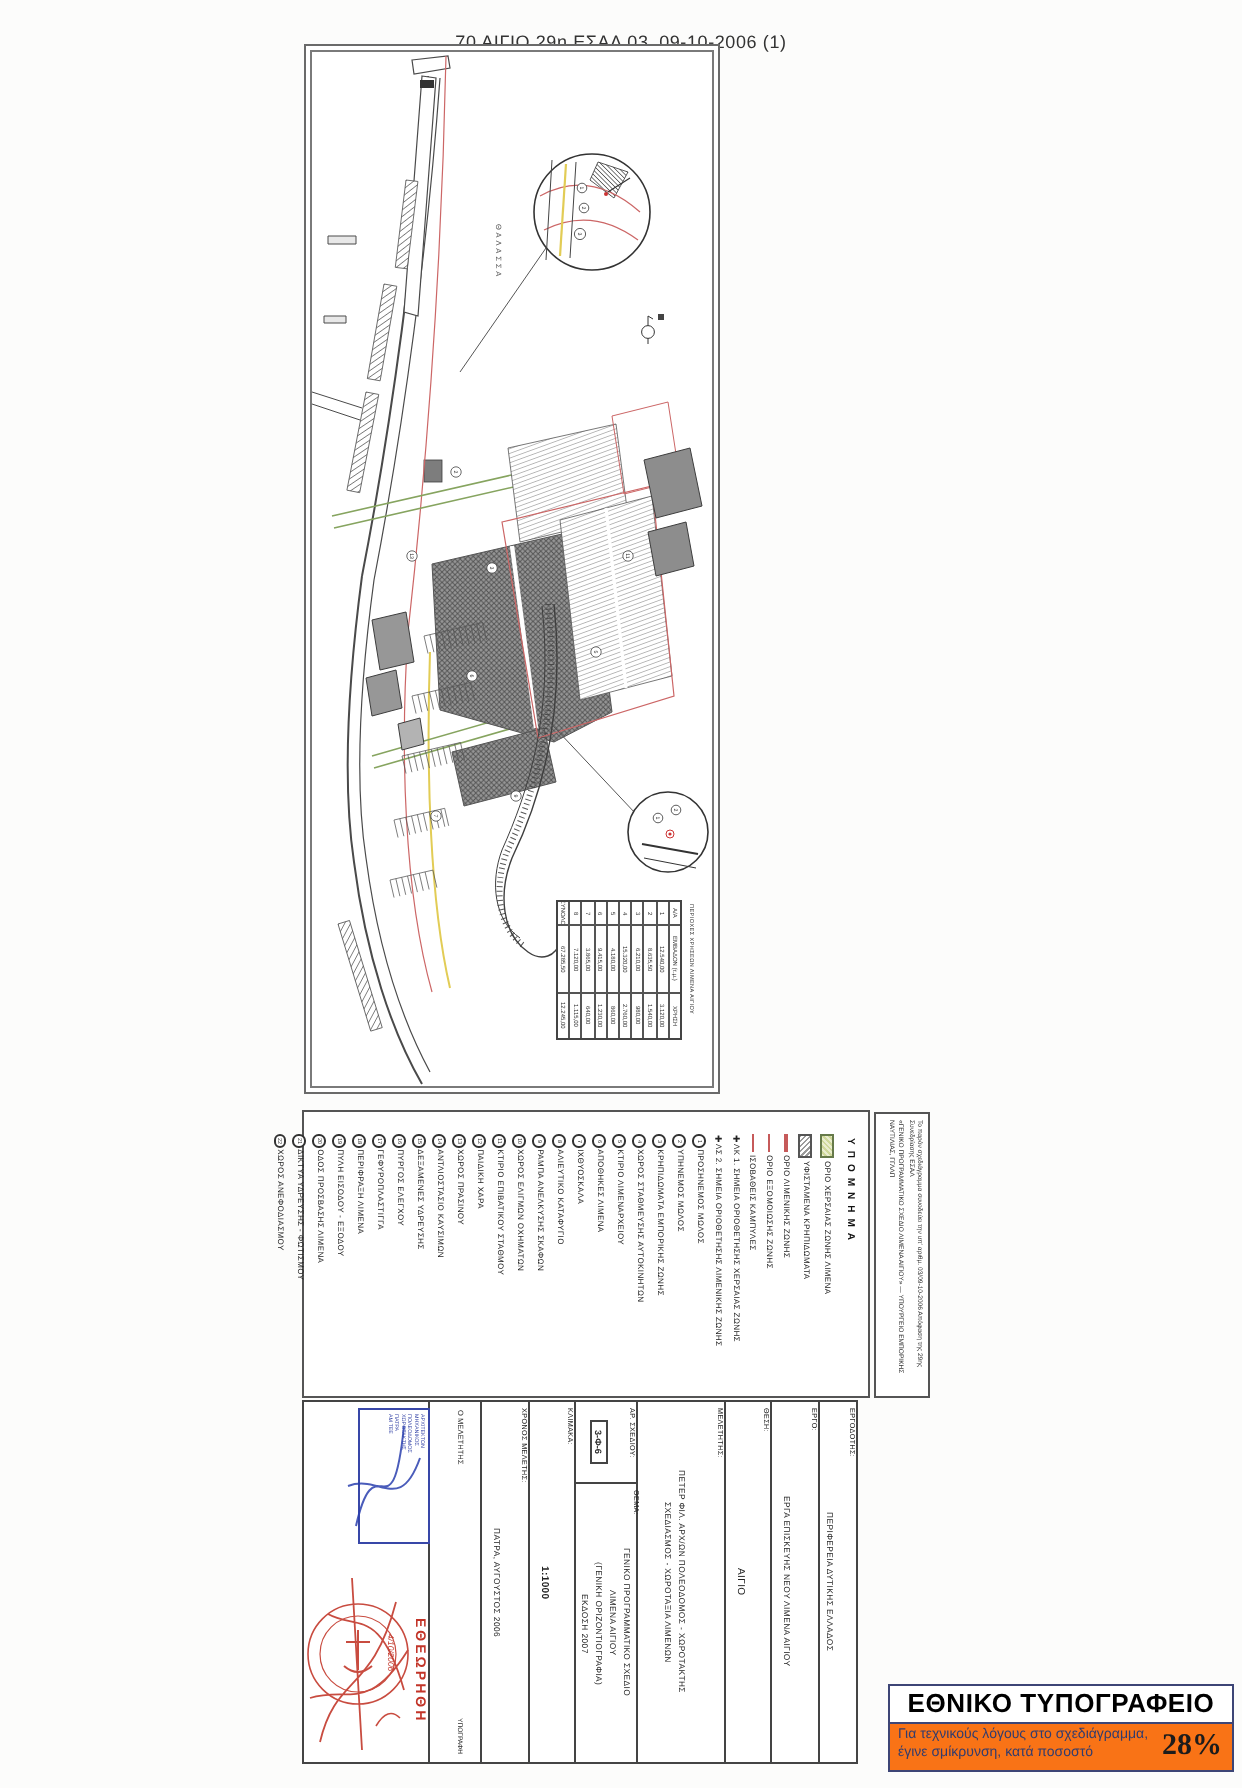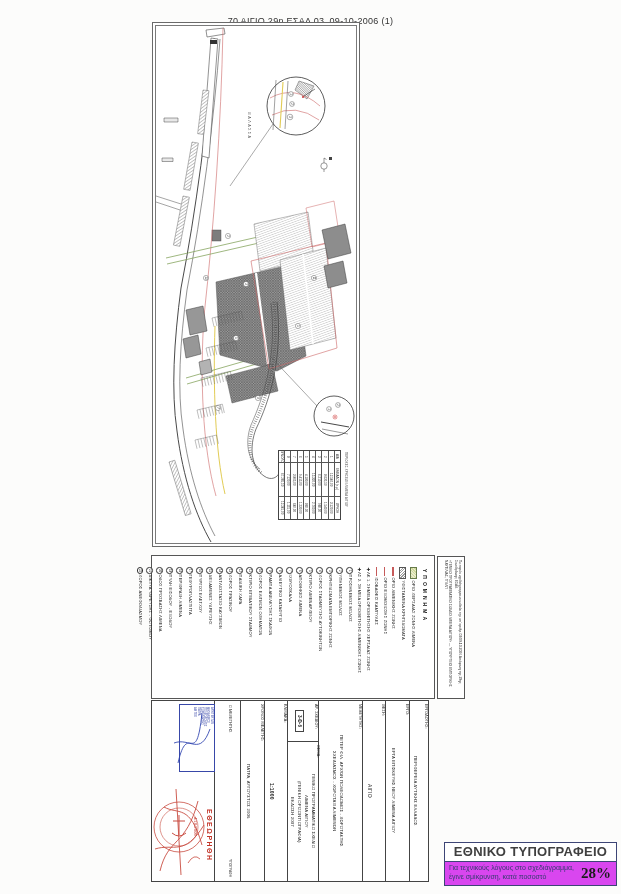--- a/index.html
+++ b/index.html
@@ -58,23 +58,23 @@
   #cell-sign{width:62px;display:block;}
   #approved-label{right:1px;top:108px;font-size:7px;font-weight:bold;color:#c23428;letter-spacing:1.5px;}
   #approved-date{left:41px;top:116px;font-size:4.2px;font-style:italic;color:#c23428;}
   #blue-stamp{left:27px;top:3px;width:34px;height:66px;border:1px solid #3847a8;}
   #blue-stamp-flow{position:absolute;inset:0;padding:1.5px;writing-mode:vertical-rl;font-size:2.7px;
                    line-height:1.2;color:#3847a8;}
   #meletitis-label{top:4px;right:8px;font-size:3.8px;}
   #ypografi-label{bottom:4px;right:8px;font-size:3.3px;}
   
   #printer{left:444px;top:842px;width:173px;height:46px;}
-  #printer-title{border:1.2px solid #3d4576;color:#404040;font-weight:bold;font-size:13px;
+  #printer-title{border:1.2px solid #3d4576;color:#000000;font-weight:bold;font-size:13px;
                  text-align:center;padding:1px 0 2px 0;background:#fff;letter-spacing:.3px;}
-  #printer-note{border:1.2px solid #3d4576;border-top:none;position:relative;background:#d946ef;
+  #printer-note{border:1.2px solid #3d4576;border-top:none;position:relative;background:#f97316;
                 padding:2px 4px 3px 4px;font-size:7px;color:#323c6e;line-height:1.25;}
   #printer-pct{position:absolute;right:5px;bottom:2px;font-size:15px;font-weight:bold;color:#1c1c1c;
                font-family:"Liberation Serif",serif;}
   svg{display:block;}
 </style>
 </head>
 <body>
 
 <div id="sheet">
 

